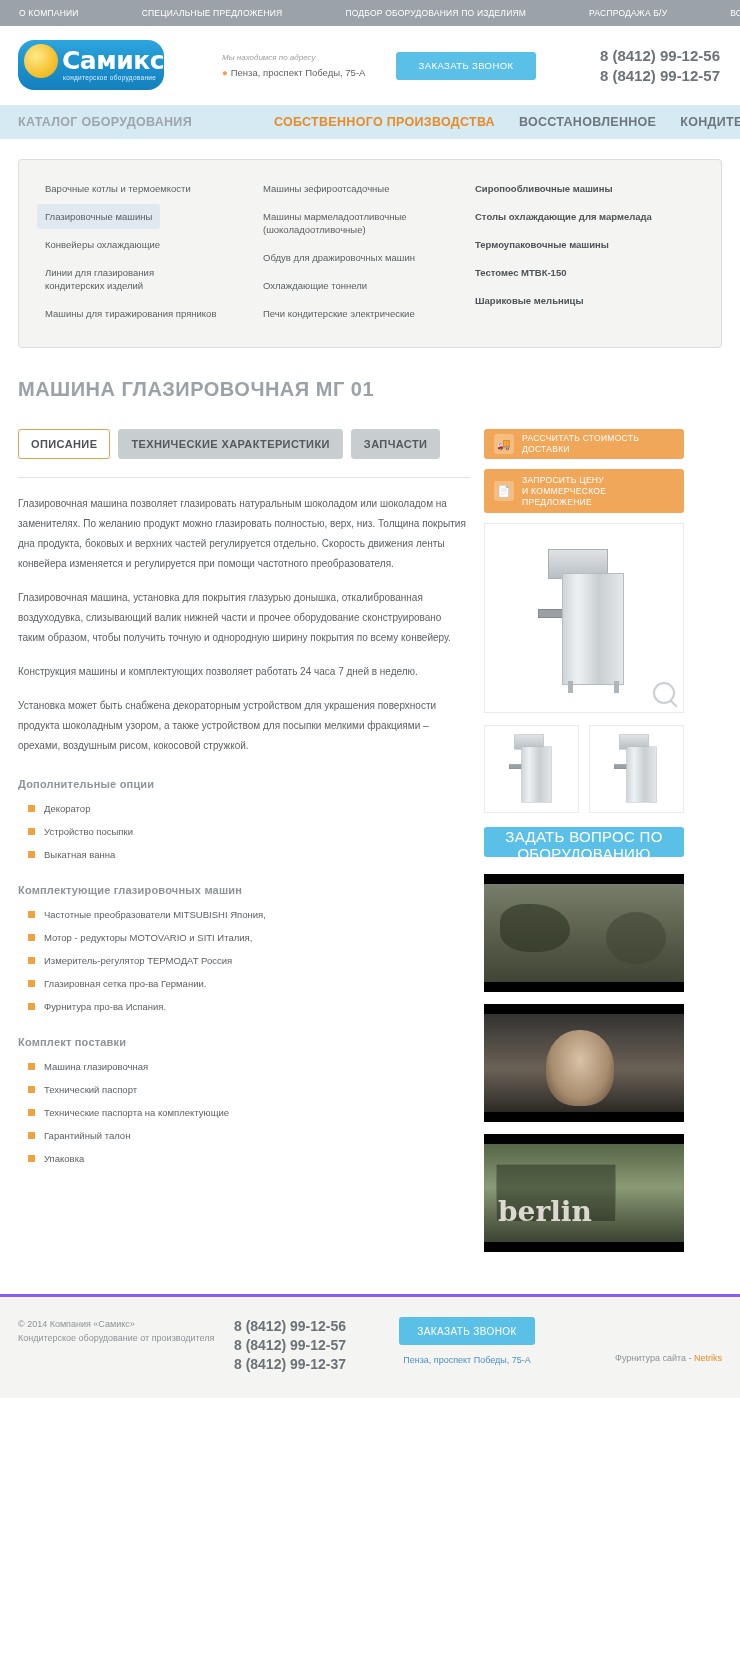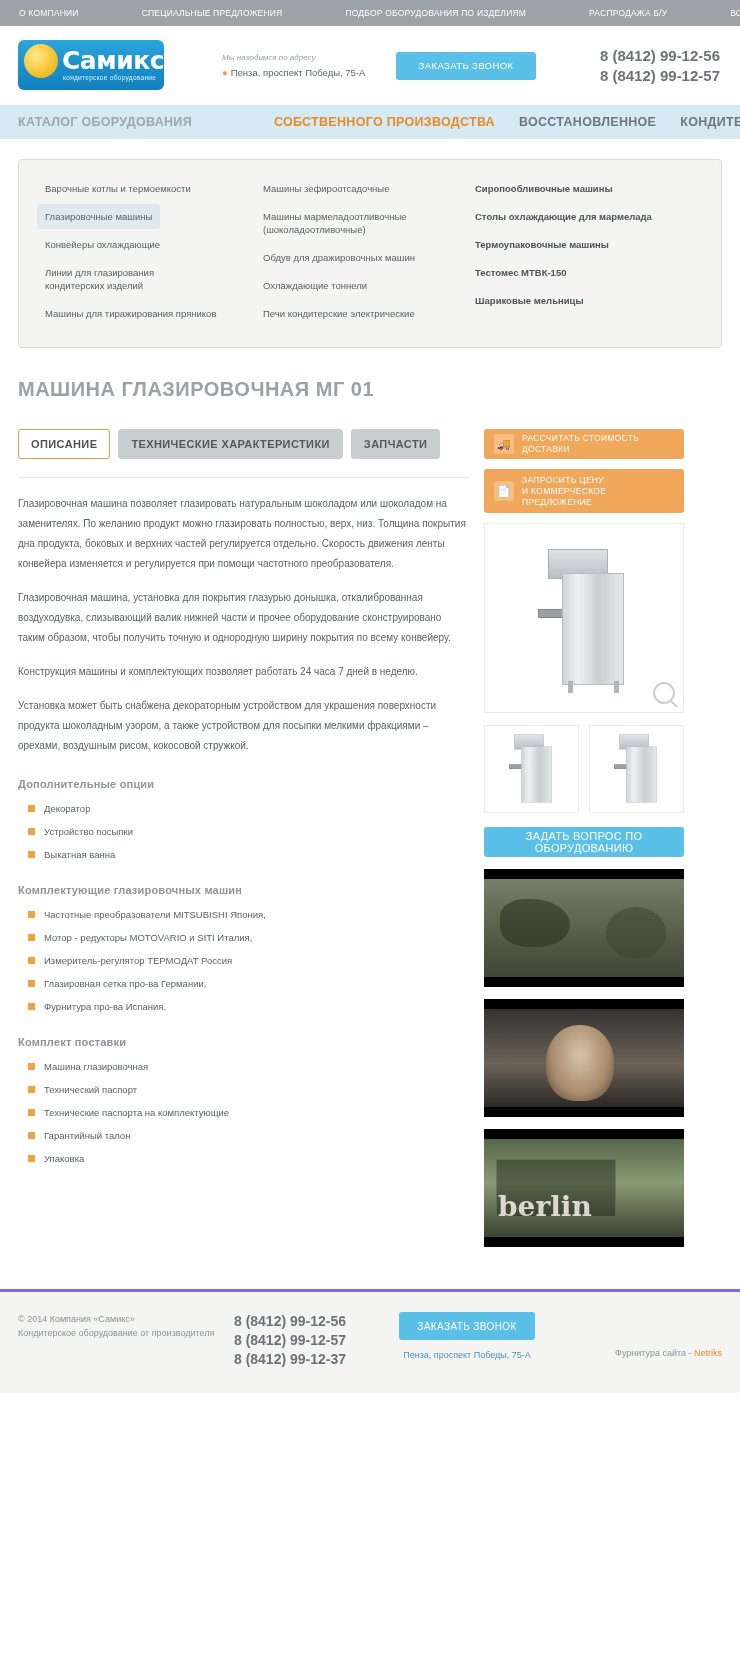--- a/index.html
+++ b/index.html
@@ -39,21 +39,21 @@
     background: #ffffff;
     display: flex;
     align-items: center;
     padding: 0 20px 0 18px;
     position: relative;
   }
   .logo { width: 148px; height: 52px; position: relative; }
   .logo-shape {
     width: 146px; height: 50px;
     background: linear-gradient(180deg,#2da5dd 0%, #1a8fcc 55%, #1380bd 100%);
-    border-radius: 6px;
+    border-radius: 16px;
     position: relative;
     overflow: hidden;
   }
   .logo-shape:before {
     content: "";
     position: absolute; left: 6px; top: 4px;
     width: 34px; height: 34px; border-radius: 50%;
     background: radial-gradient(circle at 35% 35%, #ffe98a 0%, #f5c12e 60%, #e0a91a 100%);
   }
   .logo-text {
@@ -251,21 +251,21 @@
   .thumbs { display: flex; gap: 10px; margin-top: 12px; }
   .thumb {
     width: 95px; height: 88px; background: #fff; border: 1px solid #eceaea;
     display: flex; align-items: center; justify-content: center;
   }
   .thumb .machine { transform: scale(.5); }
 
   .ask-btn {
     width: 200px; height: 30px; margin-top: 14px;
     background: #5bc0e8; border: none; border-radius: 3px;
-    color: #fff; font-size: 11px; letter-spacing: .3px; cursor: pointer;
+    color: #fff; font-size: 15px; letter-spacing: .3px; cursor: pointer;
     font-family: "Liberation Sans", sans-serif;
   }
 
   .vid {
     width: 200px; height: 118px; margin-top: 12px;
     background: #1b1b1b; position: relative; overflow: hidden;
   }
   .vid.v1 { background: linear-gradient(180deg,#7d8471 0%, #5e6450 45%, #3b3f30 100%); }
   .vid.v2 { background: linear-gradient(180deg,#2a2a2a 0%, #6b6257 55%, #1d1c1a 100%); }
   .vid.v3 { background: linear-gradient(180deg,#4a5a3e 0%, #8a9a74 45%, #2d3326 100%); }

